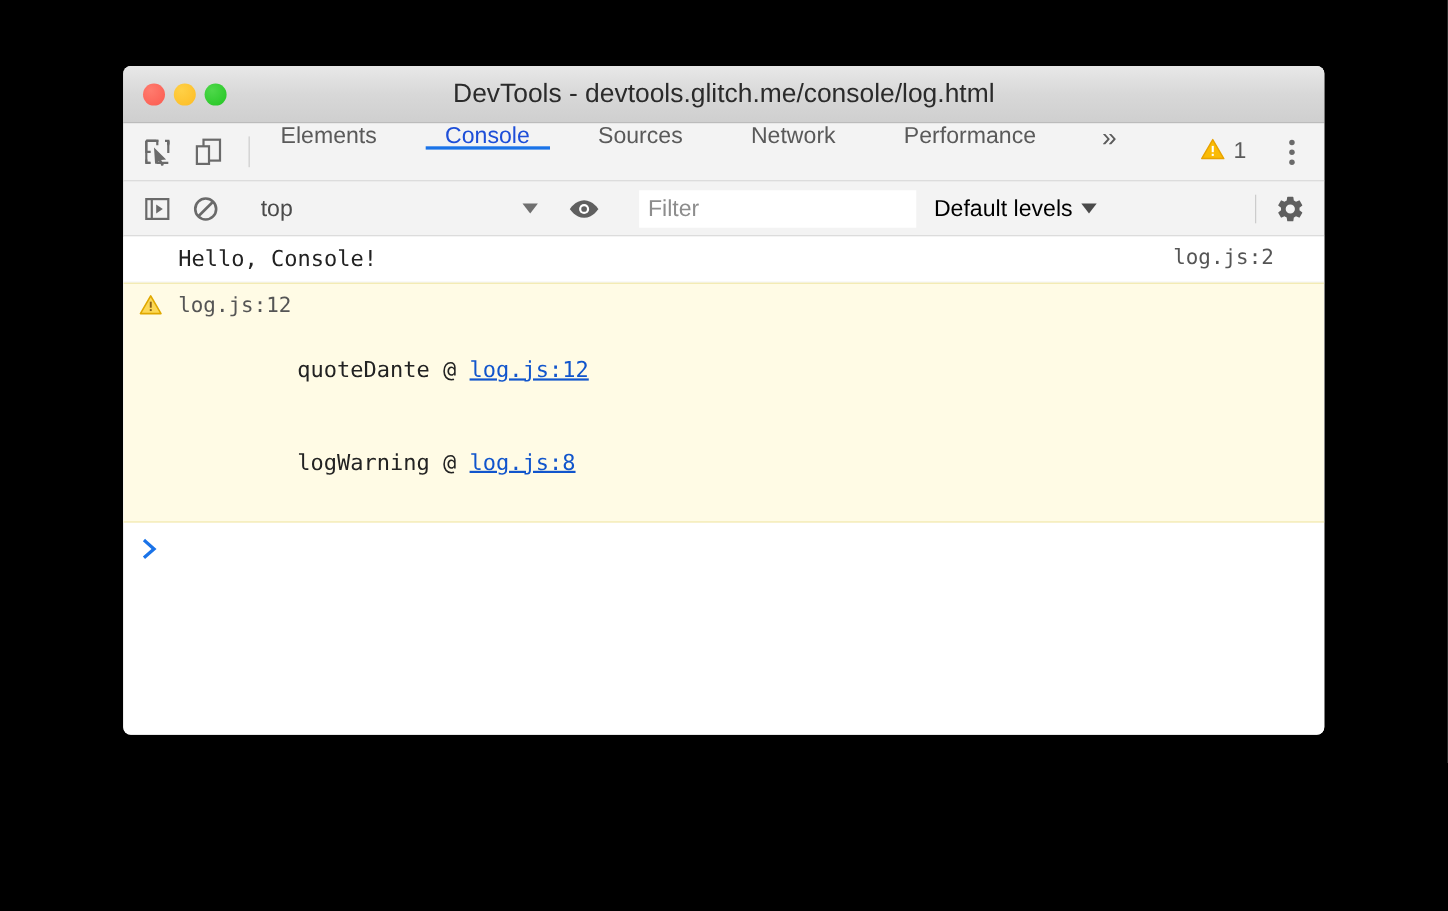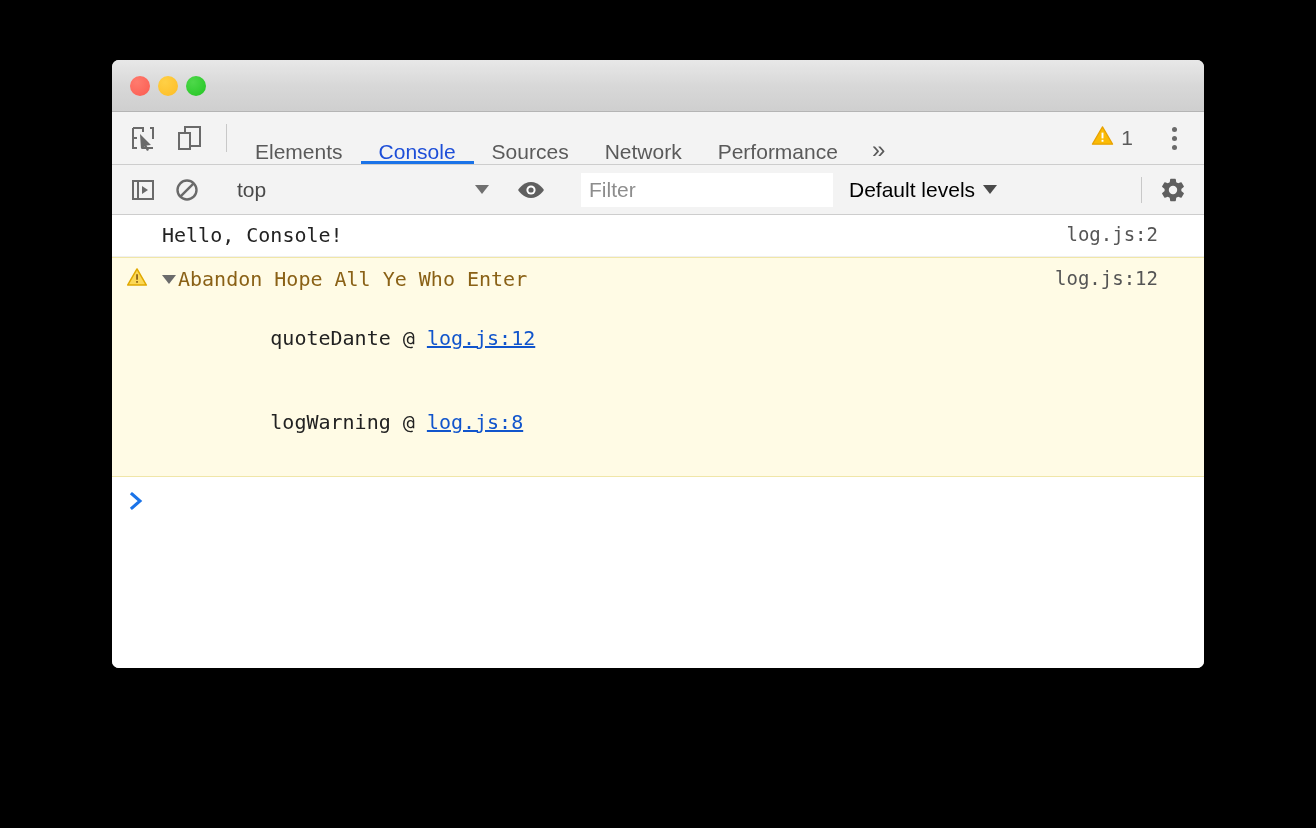--- a/index.html
+++ b/index.html
@@ -88,21 +88,22 @@
     cursor: default;
   }
   .vdivider {
     width: 1px;
     background: #c8c8c8;
     margin: 12px 10px;
     flex: 0 0 1px;
   }
   .tabs {
     display: flex;
-    align-items: flex-end;
+    align-items: flex-start;
+    gap: 26px;
   }
   .tab {
     display: flex;
     align-items: center;
     padding: 0 18px;
     font-size: 21px;
     color: #5a5a5a;
     position: relative;
     white-space: nowrap;
     cursor: default;
@@ -330,20 +331,21 @@
 <body>
 
 <div class="window">
 
   <div class="titlebar">
     <div class="traffic-lights">
       <span class="light red"></span>
       <span class="light yellow"></span>
       <span class="light green"></span>
     </div>
+    <div class="window-title">DevTools - devtools.glitch.me/console/log.html</div>
   </div>
 
   <div class="tabbar">
     <div class="tb-icons">
       <div class="icon-btn">
         <svg width="26" height="26" viewBox="0 0 26 26">
           <path d="M3 3 h9 M3 3 v9 M3 20 v3 h3 M20 3 h3 v3" fill="none" stroke="#6a6a6a" stroke-width="2"></path>
           <path d="M3 3 h10 v4 M3 3 v10 h4 M3 23 h4 M23 3 v4" fill="none" stroke="#6a6a6a" stroke-width="2"></path>
           <rect x="3" y="3" width="20" height="20" fill="none" stroke="#6a6a6a" stroke-width="2" stroke-dasharray="11 9"></rect>
           <path d="M10 9 L21 20 L16.5 20.5 L19 25 L17 26 L14.5 21.5 L11 24 Z" fill="#6a6a6a"></path>
@@ -450,24 +452,20 @@
       <div class="warn-head">
         <div class="msg-gutter">
           <span>
             <svg width="22" height="22" viewBox="0 0 24 24">
               <path d="M12 3.2 L22.2 20.8 L1.8 20.8 Z" fill="#fcd856" stroke="#e0a800" stroke-width="1.6" stroke-linejoin="round"></path>
               <rect x="11.1" y="9" width="1.9" height="6" fill="#8a6116"></rect>
               <rect x="11.1" y="16.4" width="1.9" height="1.9" fill="#8a6116"></rect>
             </svg>
           </span>
         </div>
-        <div class="warn-title-wrap">
-          <span class="disclosure"></span>
-          <span class="warn-text">Abandon Hope All Ye Who Enter</span>
-        </div>
         <div class="msg-source">log.js:12</div>
       </div>
 
       <div class="stack-line">
         <span>quoteDante @ </span><span class="stack-link">log.js:12</span>
       </div>
 
       <div class="stack-line">
         <span>logWarning @ </span><span class="stack-link">log.js:8</span>
       </div>

